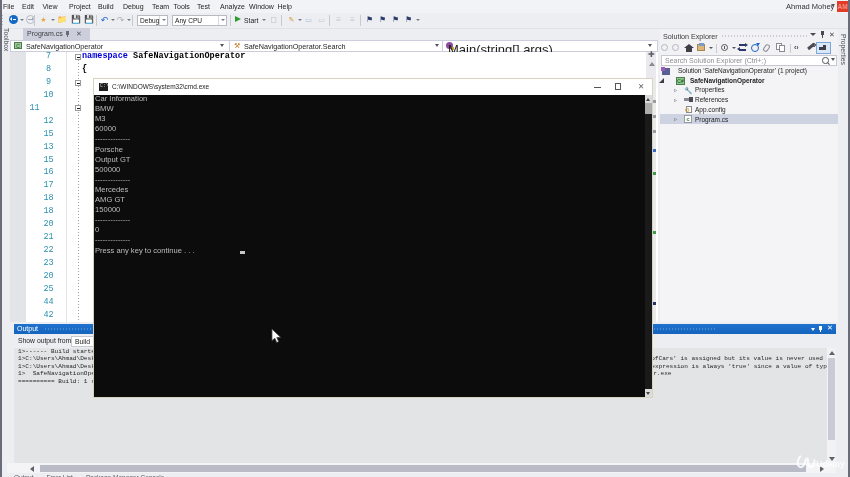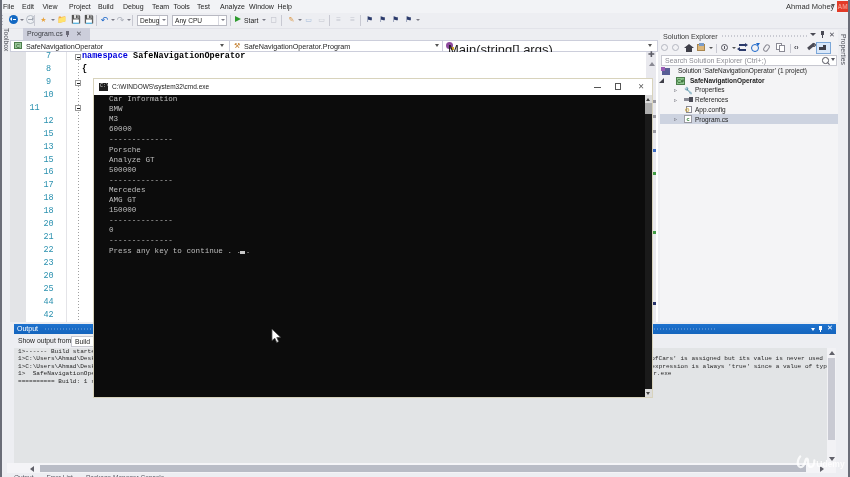--- a/index.html
+++ b/index.html
@@ -6,21 +6,21 @@
        background:#edeef2;font-family:"Liberation Sans",sans-serif;}
   .abs{position:absolute}
   .menu{position:absolute;top:2.5px;font-size:7px;color:#1e1e1e}
   .ln{position:absolute;font-family:"Liberation Mono",monospace;text-align:center;
       font-size:8.5px;color:#2b91af;height:12.93px;line-height:12.93px}
   .fold{position:absolute;left:75px;width:6px;height:6px;background:#fff;
         border:1px solid #9a9a9a;box-sizing:border-box}
   .fold::after{content:"";position:absolute;left:1px;top:2px;width:3px;height:1px;background:#1e1e1e}
   .cline{position:absolute;font-family:"Liberation Mono",monospace;font-size:8.5px;
          font-weight:bold;height:12.93px;line-height:12.93px;white-space:pre}
-  .con{position:absolute;left:109px;font-family:Liberation Mono, monospace;
+  .con{position:absolute;left:95px;font-family:Liberation Sans, sans-serif;
        font-size:7.6px;color:#bdbdbd;height:10.1px;line-height:10.1px;white-space:pre}
   .out{position:absolute;font-family:"Liberation Mono",monospace;font-size:6.1px;
        color:#262626;height:7.65px;line-height:7.65px;white-space:pre}
   .sep{position:absolute;top:15px;width:1px;height:11px;background:#c8c9d2}
   .tico{position:absolute;top:15px;width:9px;height:10px;font-size:8px;line-height:10px;text-align:center}
   .trow{position:absolute;left:0;width:100%;height:9.7px;font-size:6.5px;color:#1e1e1e;line-height:9.7px}
 </style></head>
 <body>
 
 <div class="abs" style="left:0;top:0;width:850px;height:13px;background:#f2f3f6"></div>
@@ -99,21 +99,21 @@
 <div class="abs" style="left:67px;top:34.5px;width:1px;height:2.5px;background:#6a6a77"></div>
 <div class="abs" style="left:76px;top:29.5px;font-size:7px;color:#55555f">✕</div>
 
 <div class="abs" style="left:10px;top:39.5px;width:648px;height:12px;background:#fff;border:1px solid #cccedb;box-sizing:border-box"></div>
 <div id="navbar">
     <div class="abs" style="left:14px;top:42px;width:8px;height:7px;background:#9ac79a;border:1px solid #4b7d4b;box-sizing:border-box;font-size:5px;color:#1e4d1e;text-align:center;line-height:6px">C</div>
     <div class="abs" style="left:26px;top:41.5px;font-size:7.2px;color:#1e1e1e">SafeNavigationOperator</div>
     <div class="abs" style="left:220px;top:44px;width:0;height:0;border-left:2.5px solid transparent;border-right:2.5px solid transparent;border-top:3px solid #555"></div>
     <div class="abs" style="left:229px;top:40.5px;width:1px;height:10px;background:#cccedb"></div>
     <div class="abs" style="left:234px;top:41.5px;font-size:7px;color:#c27b28">⚒</div>
-    <div class="abs" style="left:244px;top:41.5px;font-size:7.2px;color:#1e1e1e">SafeNavigationOperator.Program</div>
+    <div class="abs" style="left:244px;top:41.5px;font-size:7.2px;color:#1e1e1e">SafeNavigationOperator.Search</div>
     <div class="abs" style="left:435px;top:44px;width:0;height:0;border-left:2.5px solid transparent;border-right:2.5px solid transparent;border-top:3px solid #555"></div>
     <div class="abs" style="left:442px;top:40.5px;width:1px;height:10px;background:#cccedb"></div>
     <div class="abs" style="left:446px;top:42px;width:7px;height:7px;background:#8e4a9e;border-radius:3.5px"></div>
     <div class="abs" style="left:451px;top:46.5px;width:3px;height:3px;background:#c9a227"></div>
     <div class="abs" style="left:448px;top:41.5px;font-size:13px;color:#1e1e1e">Main(string[] args)</div>
     <div class="abs" style="left:648px;top:44px;width:0;height:0;border-left:2.5px solid transparent;border-right:2.5px solid transparent;border-top:3px solid #555"></div>
   </div>
 
 <div class="abs" style="left:10px;top:51.5px;width:648px;height:270.5px;background:#fff"></div>
 <div class="abs" style="left:10px;top:51.5px;width:16px;height:270.5px;background:#e3e4e7"></div>
@@ -282,21 +282,21 @@
 <div class="abs" style="left:593.5px;top:86.5px;width:7px;height:1.2px;background:#555"></div>
 <div class="abs" style="left:614.5px;top:83px;width:6.5px;height:7px;border:1px solid #555;box-sizing:border-box"></div>
 <div class="abs" style="left:638px;top:82px;font-size:7.5px;color:#555">✕</div>
 <div id="console">
     <div class="con" style="top:94px">Car Information</div>
     <div class="con" style="top:104.1px">BMW</div>
     <div class="con" style="top:114.2px">M3</div>
     <div class="con" style="top:124.3px">60000</div>
     <div class="con" style="top:134.4px">--------------</div>
     <div class="con" style="top:144.5px">Porsche</div>
-    <div class="con" style="top:154.6px">Analyze GT</div>
+    <div class="con" style="top:154.6px">Output GT</div>
     <div class="con" style="top:164.7px">500000</div>
     <div class="con" style="top:174.8px">--------------</div>
     <div class="con" style="top:184.89999999999998px">Mercedes</div>
     <div class="con" style="top:195px">AMG GT</div>
     <div class="con" style="top:205.1px">150000</div>
     <div class="con" style="top:215.2px">--------------</div>
     <div class="con" style="top:225.29999999999998px">0</div>
     <div class="con" style="top:235.4px">--------------</div>
     <div class="con" style="top:245.5px">Press any key to continue . . .</div>
     <div class="abs" style="left:240px;top:251px;width:4.5px;height:2.5px;background:#c8c8c8"></div>

